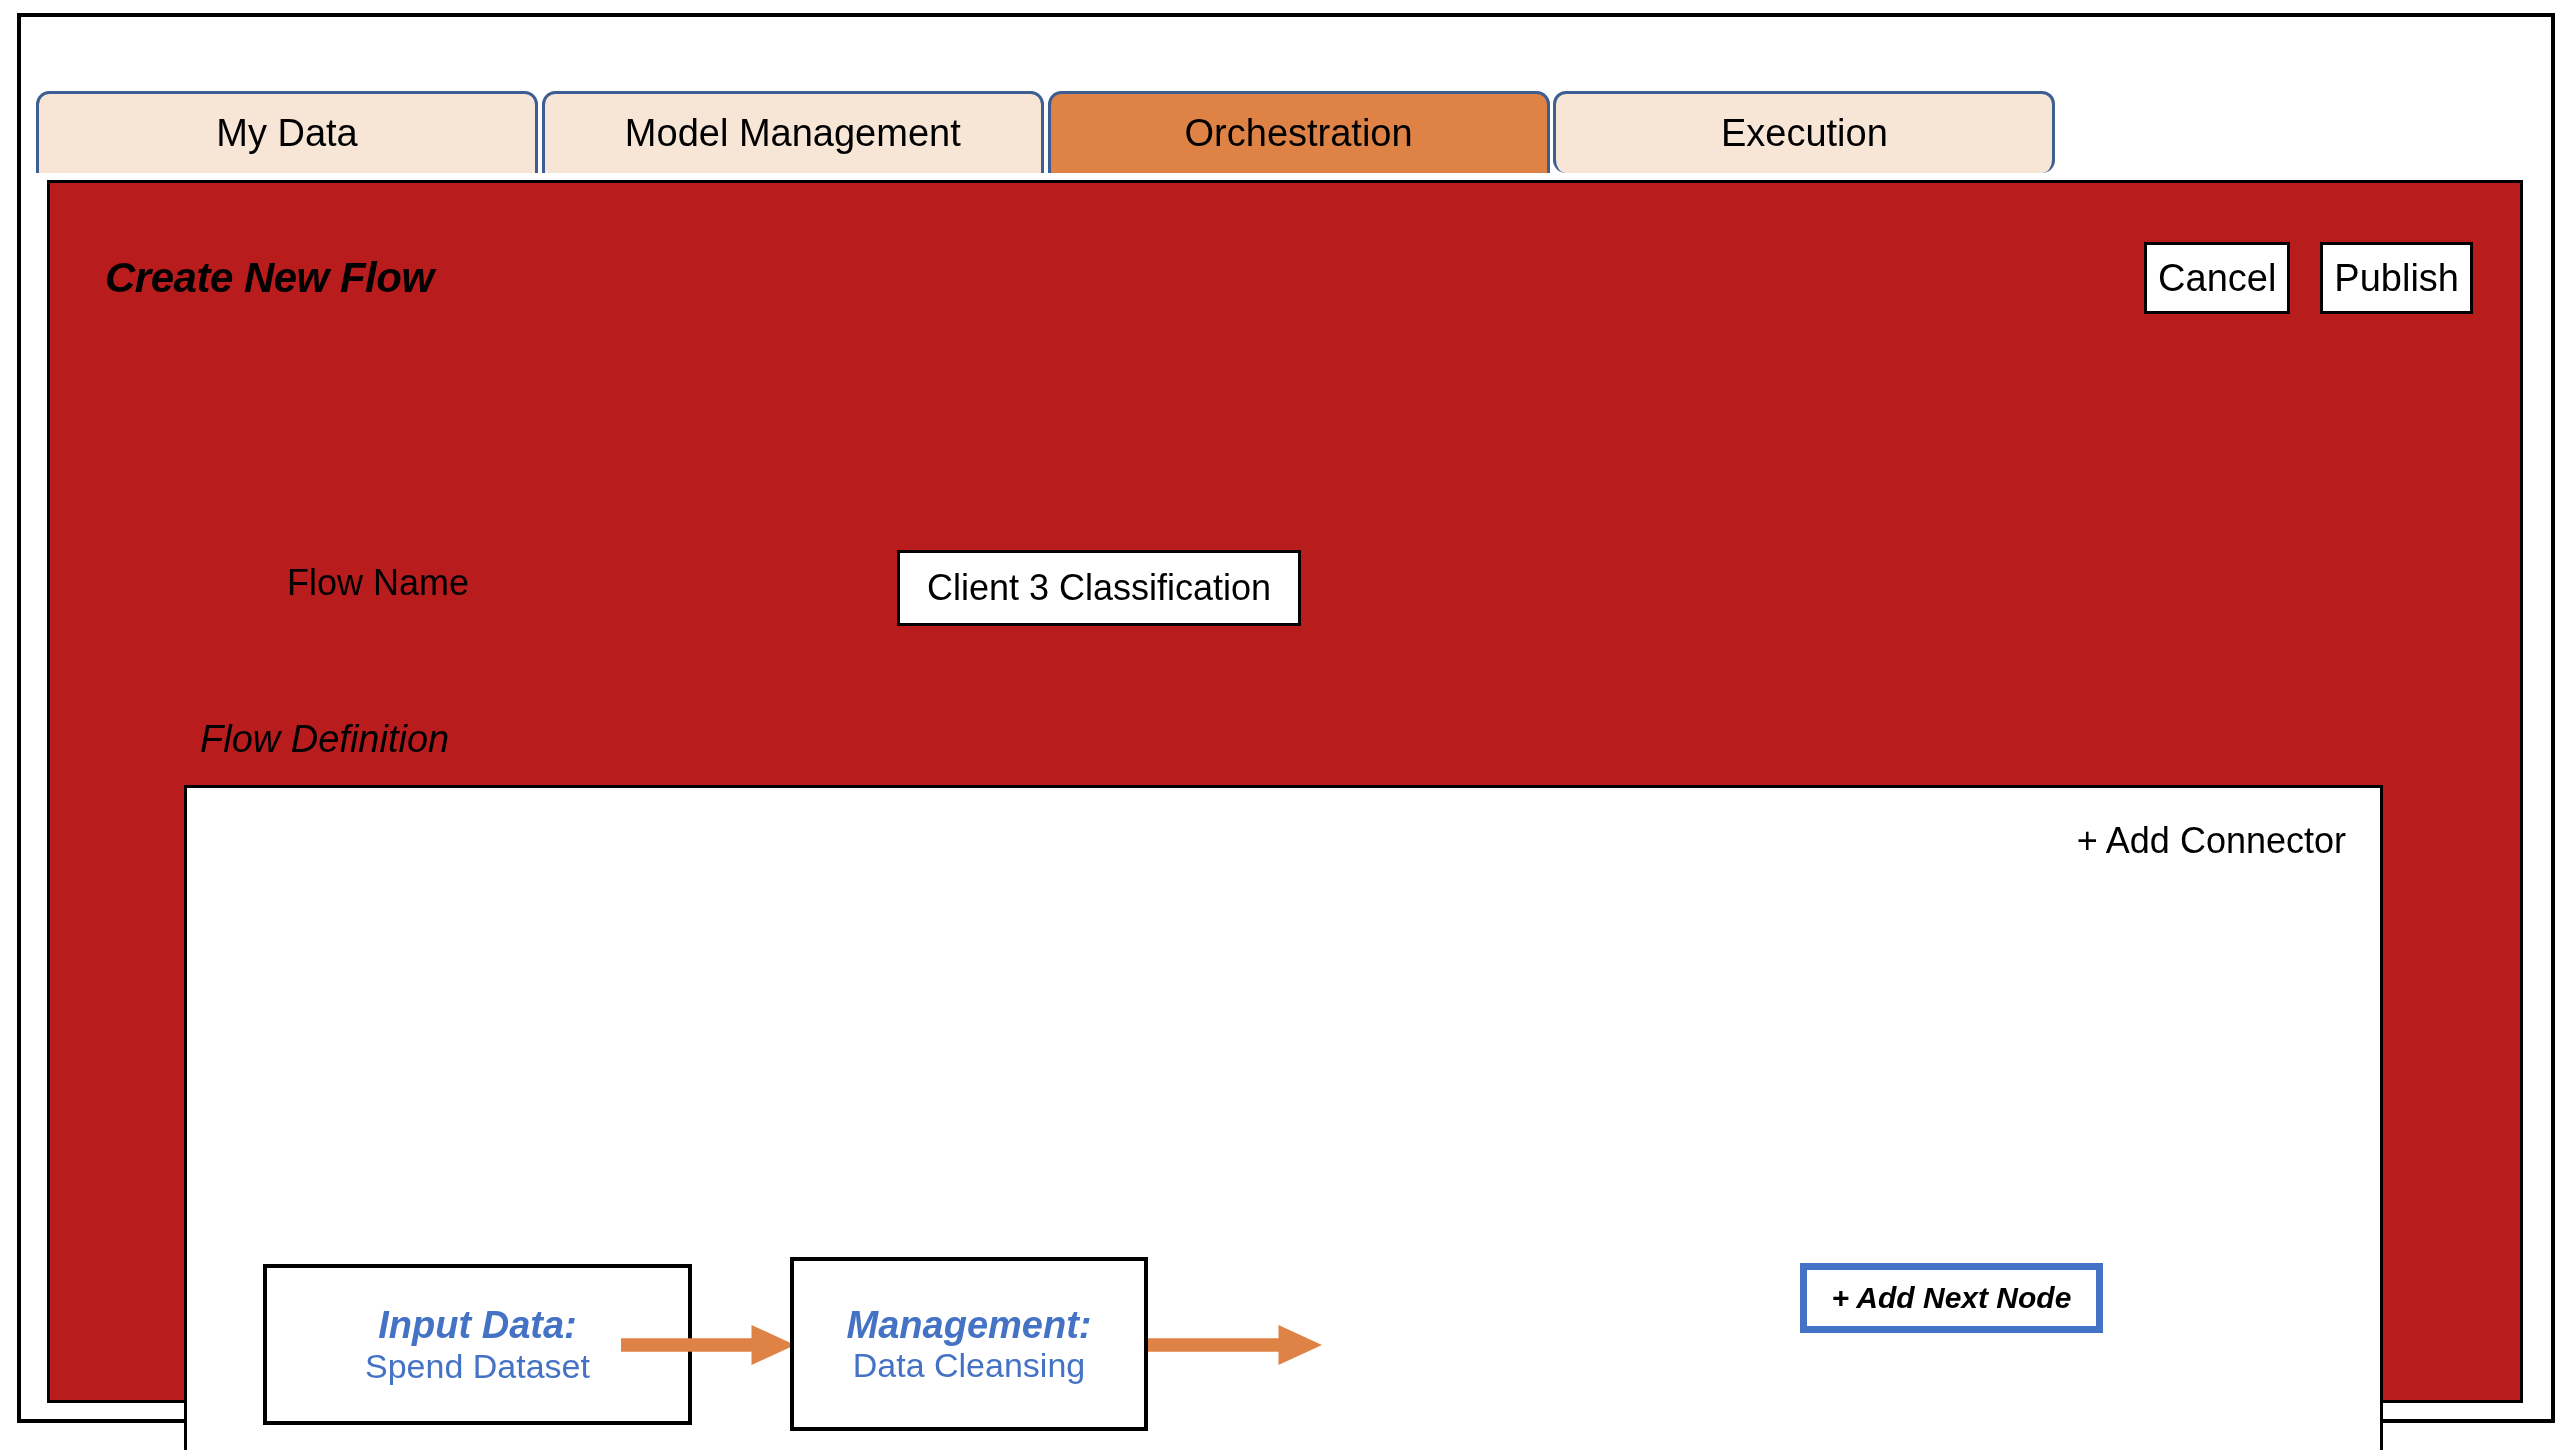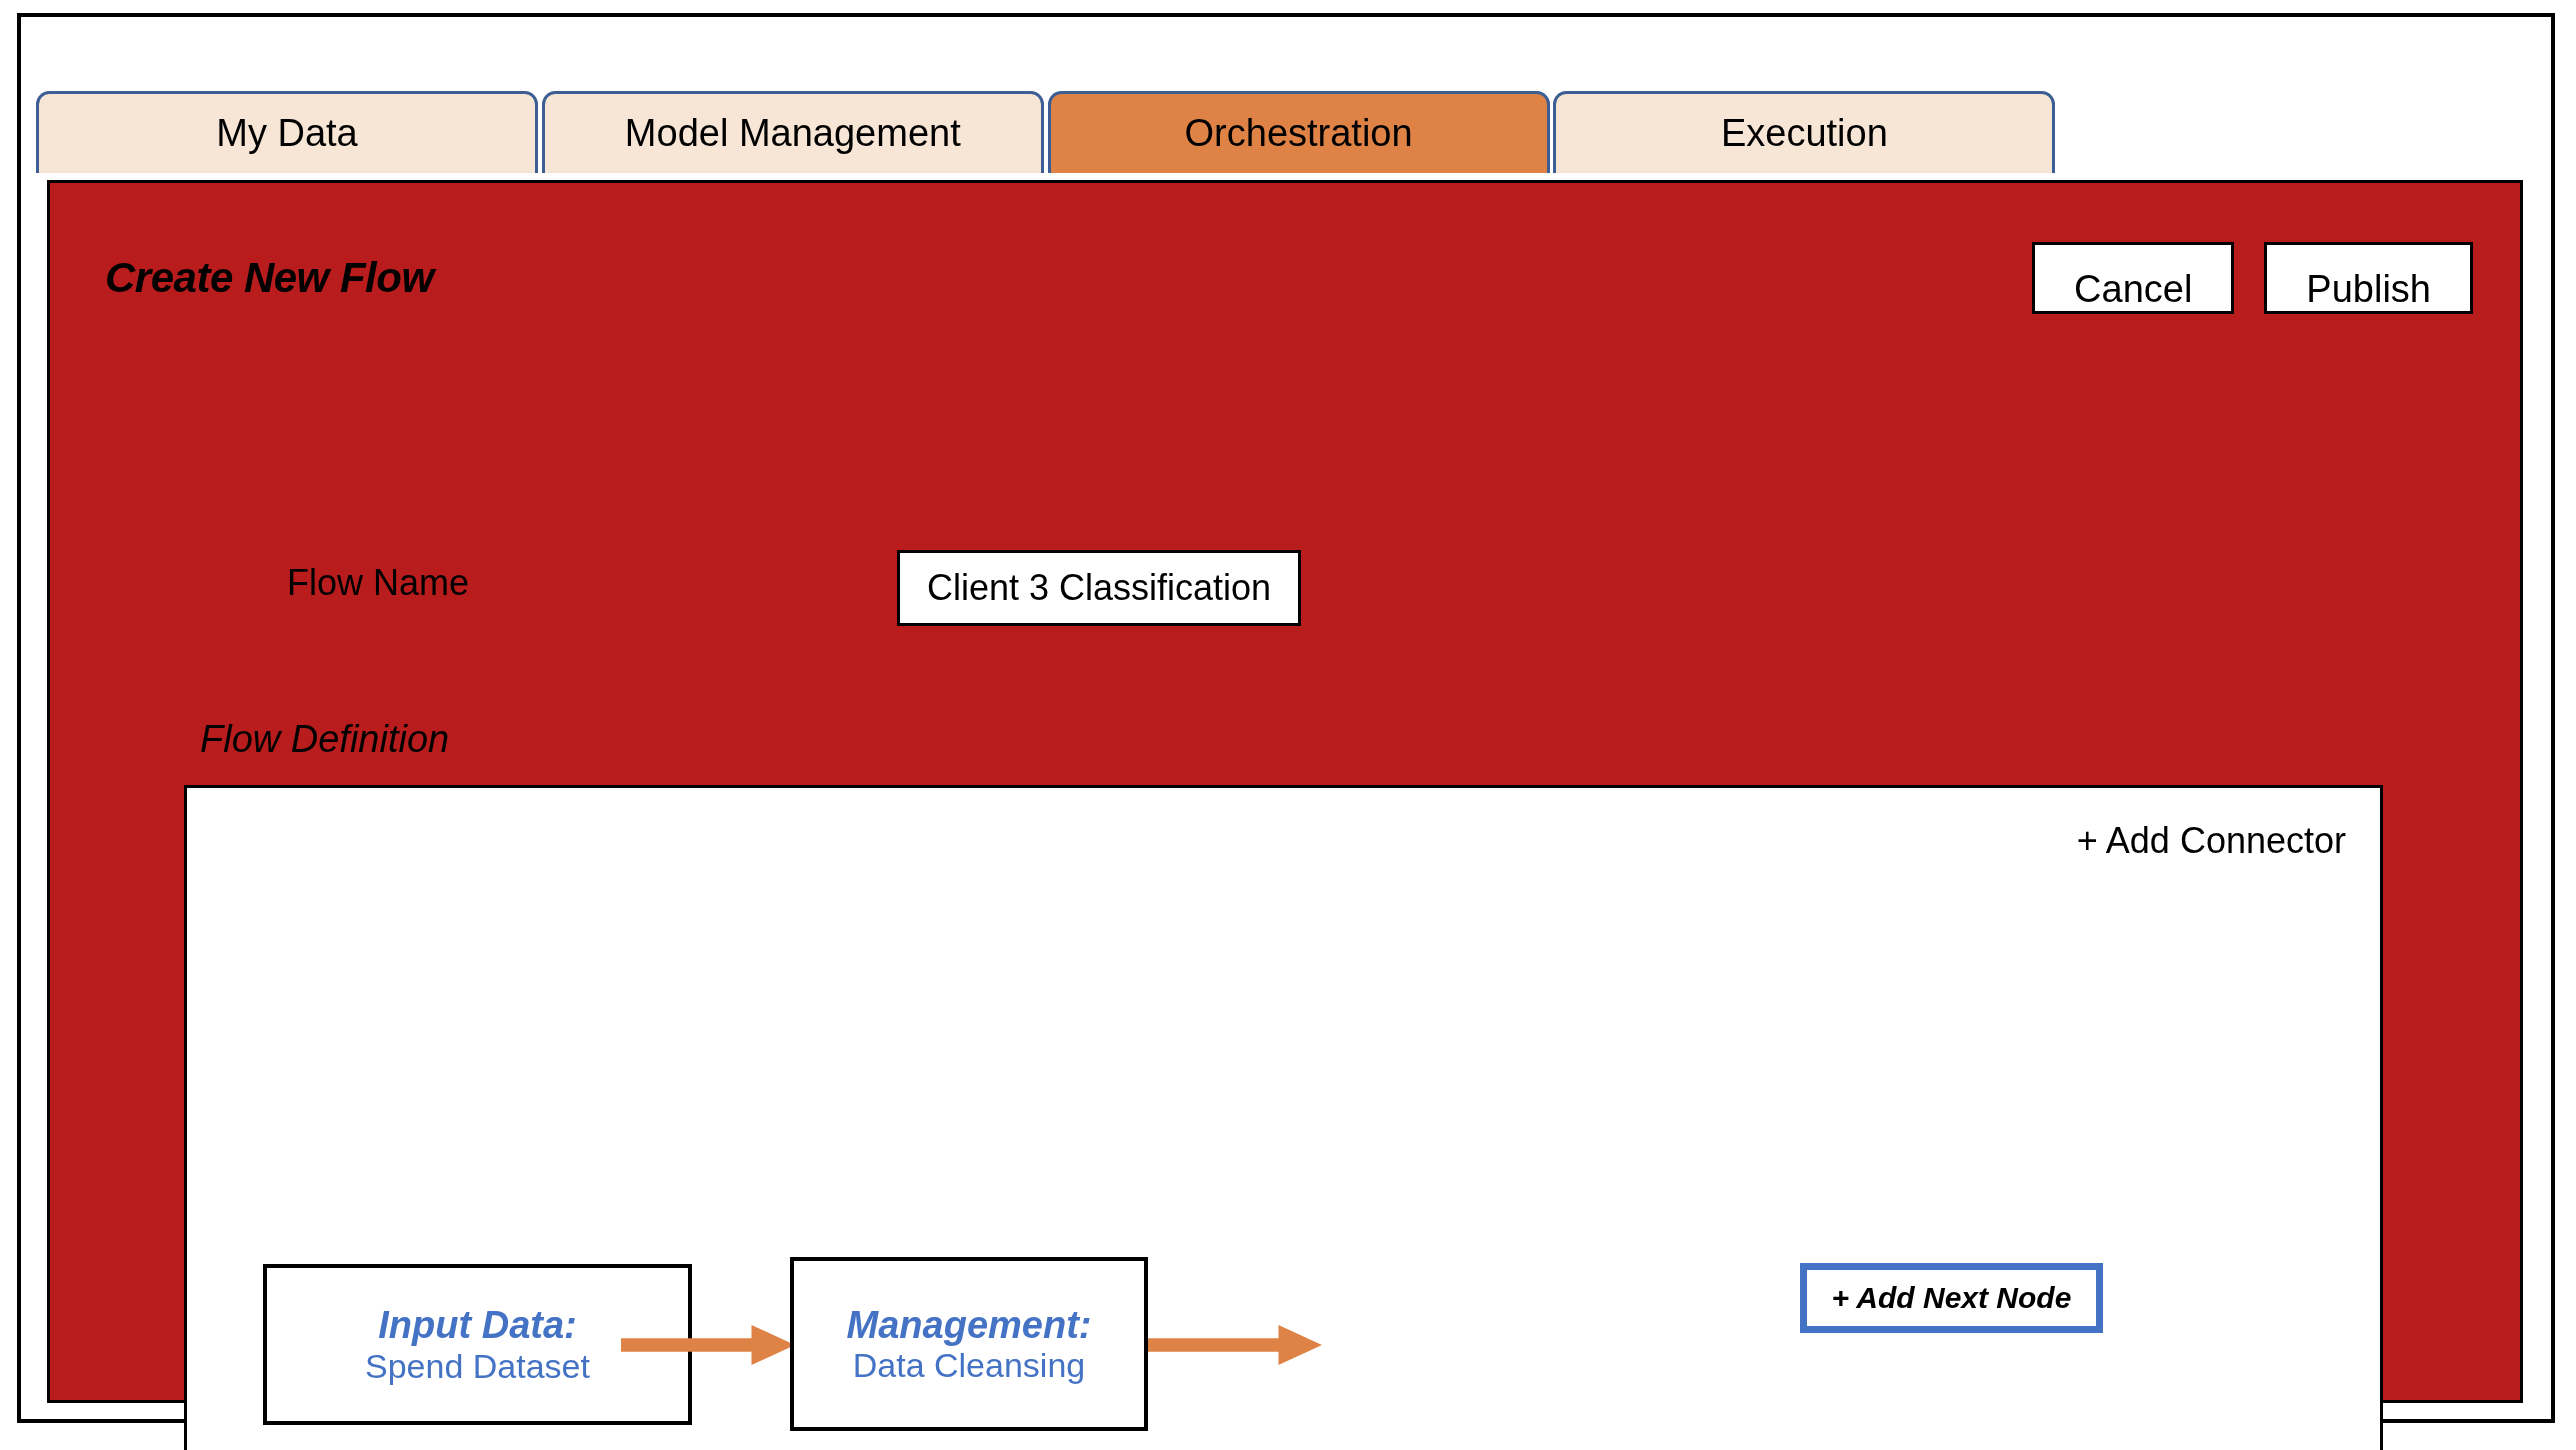--- a/index.html
+++ b/index.html
@@ -53,21 +53,21 @@
     margin-right: 3.8px;
     padding: 0 24px;
     white-space: nowrap;
   }
   .tab.active {
     background: #DE8246;
   }
   #tab-my-data          { width: 502px; }
   #tab-model-management { width: 502px; }
   #tab-orchestration    { width: 502px; }
-  #tab-execution        { width: 502px; }
+  #tab-execution        { width: 502px; border-radius: 13px; }
 
   
   #content-panel {
     position: absolute;
     left: 47px;
     top: 180px;
     width: 2476px;
     height: 1223px;
     border: 3.8px solid #000000;
     box-sizing: border-box;
@@ -92,25 +92,25 @@
     top: 59px;
     display: flex;
     gap: 30px;
   }
   .hdr-btn {
     border: 3.8px solid #000000;
     background: #ffffff;
     box-sizing: border-box;
     height: 72px;
     display: flex;
-    align-items: flex-end;
-    justify-content: center;
-    font-size: 38px;
-    color: #000000;
-    padding: 0 39px;
+    align-items: center;
+    justify-content: center;
+    font-size: 38px;
+    color: #000000;
+    padding: 0 11px;
     white-space: nowrap;
     font-family: "Liberation Sans", sans-serif;
   }
 
   
   #flow-name-label {
     position: absolute;
     left: 237px;
     top: 379px;
     font-size: 36px;

